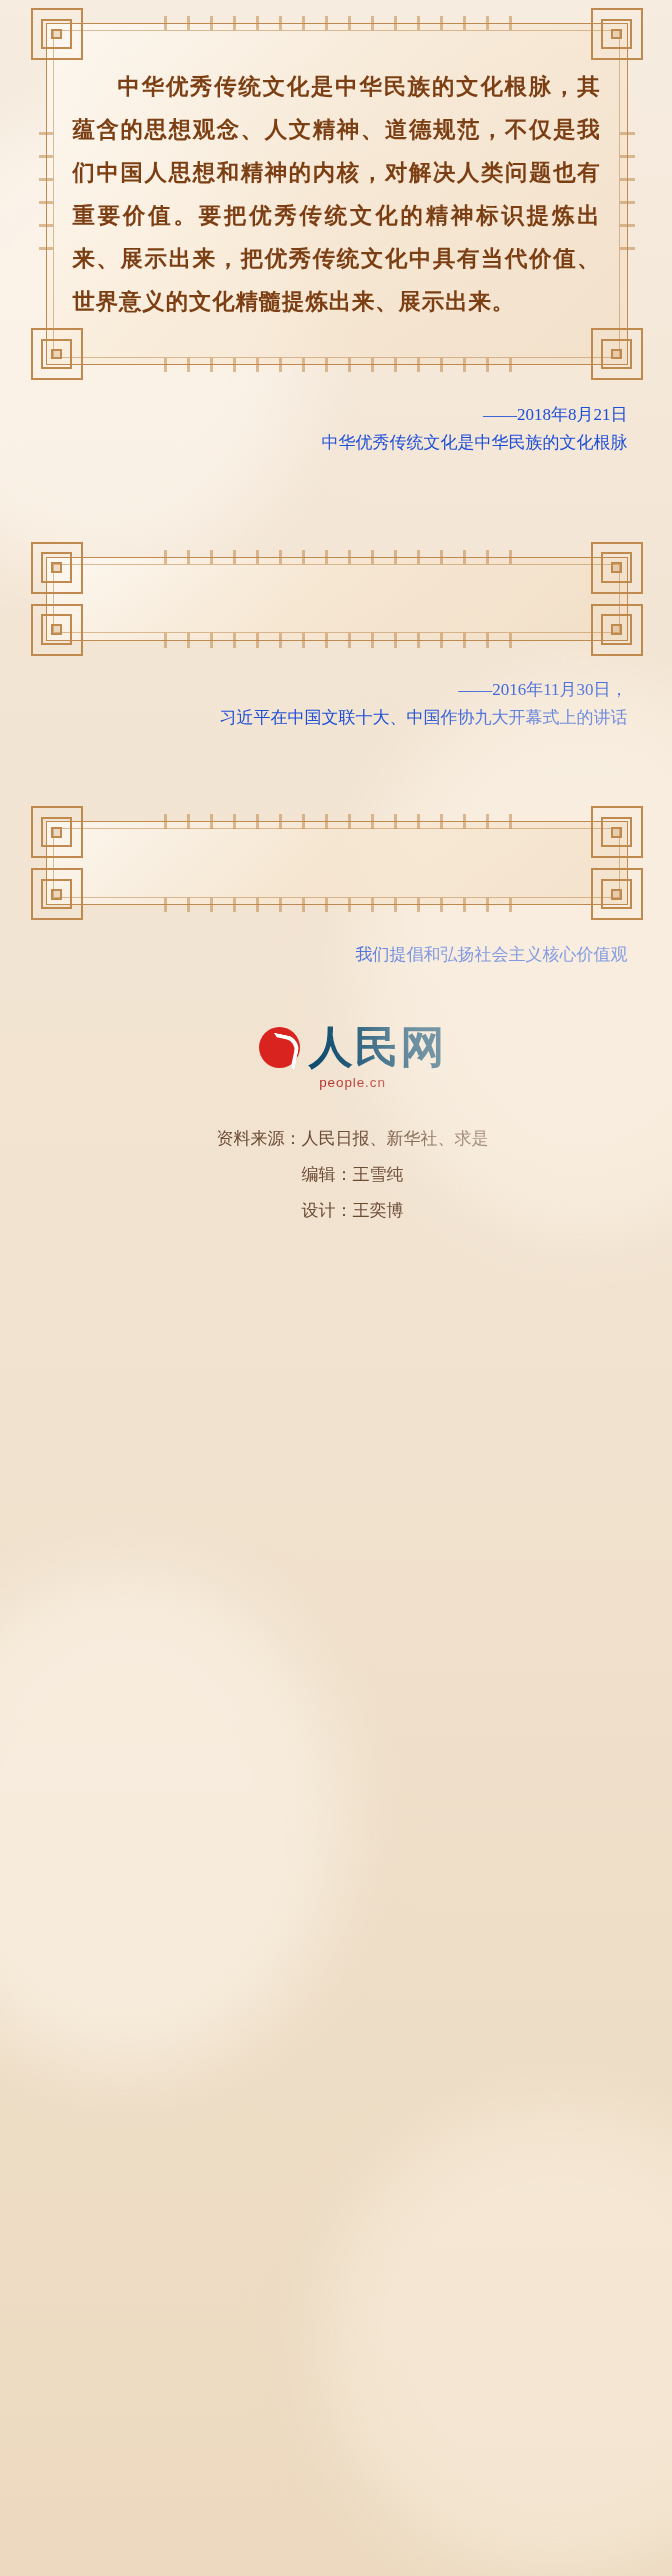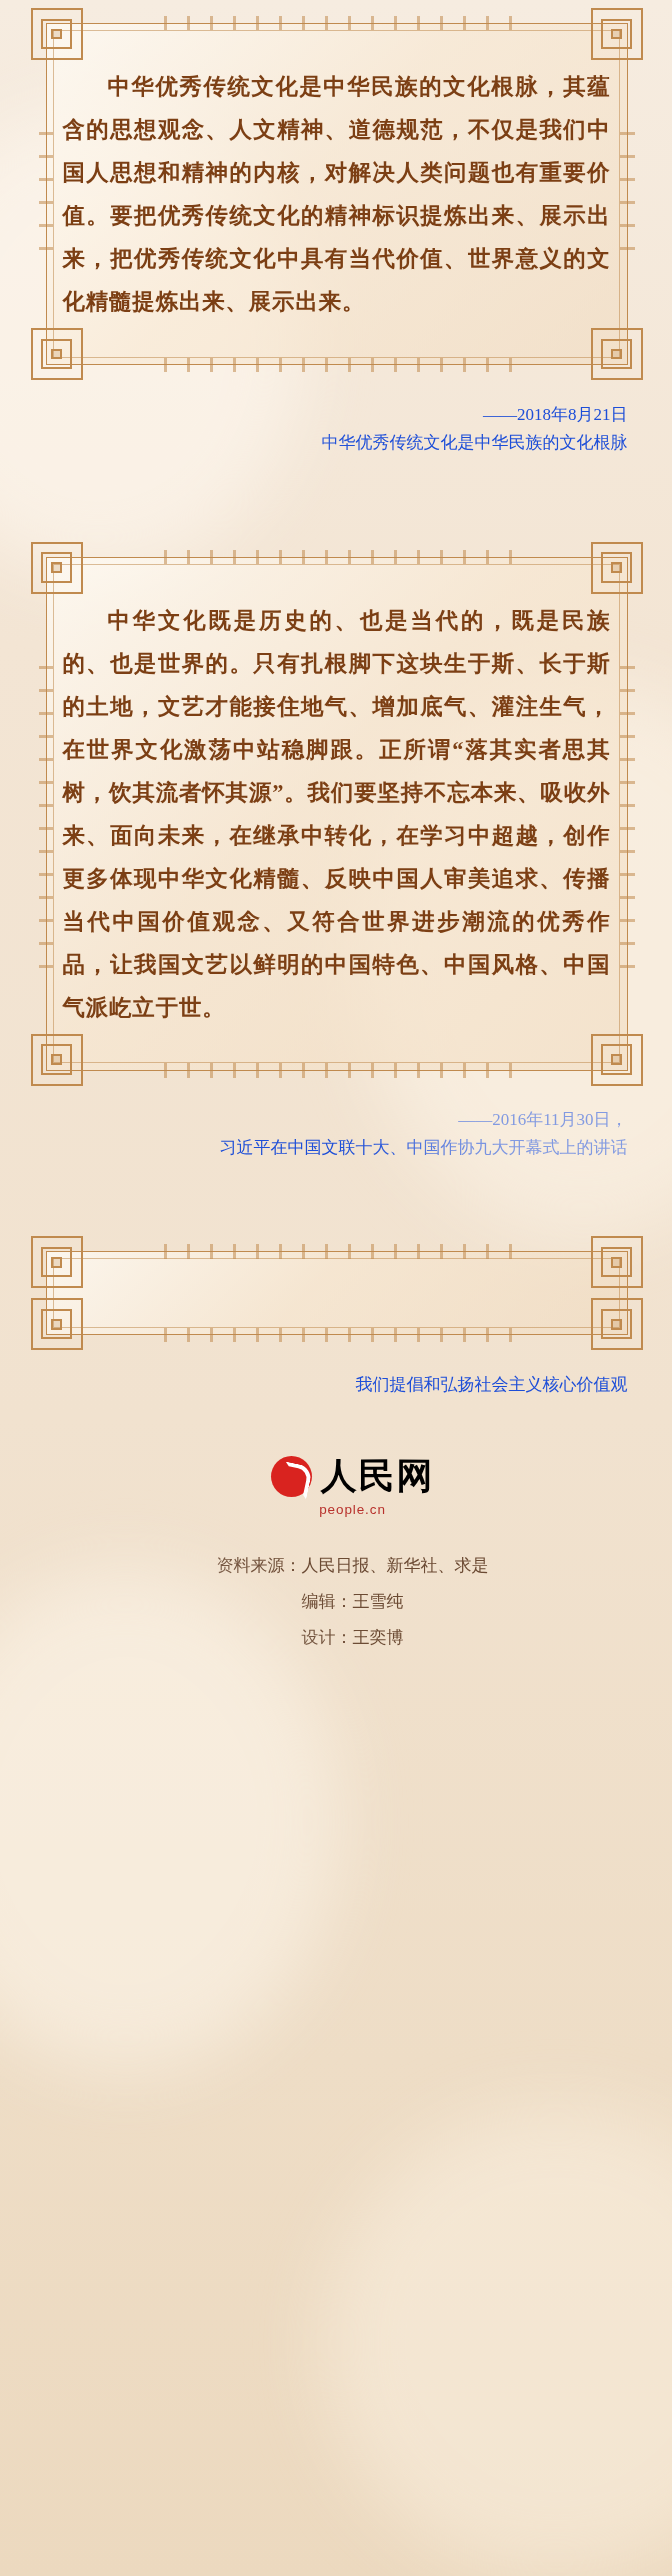--- a/index.html
+++ b/index.html
@@ -41,21 +41,21 @@
     width: 628px;
     box-sizing: border-box;
     padding: 23px;
   }
   .frame {
     position: relative;
     box-sizing: border-box;
     border: 1.8px solid #c08a4e;
     background:
       linear-gradient(135deg, rgba(255,252,246,0.75) 0%, rgba(248,232,210,0.6) 45%, rgba(240,218,190,0.55) 100%);
-    padding: 41px 16px;
+    padding: 41px 26px;
   }
   .frame::before {
     content: "";
     position: absolute;
     left: 6.3px; right: 6.3px; top: 6.3px; bottom: 6.3px;
     border: 0.9px solid rgba(192,138,78,0.55);
     pointer-events: none;
   }
   
   .corner {
@@ -152,23 +152,23 @@
     position: absolute;
     left: 10.8px; top: 8px;
     width: 20px; height: 25px;
     border: 4.5px solid #fff;
     border-left-color: transparent;
     border-bottom-color: transparent;
     border-radius: 0 14.4px 0 0;
     transform: rotate(12deg);
   }
   .logo-word {
-    font-size: 36px;
+    font-size: 44px;
     font-weight: bold;
-    color: #000000;
+    color: #0c4a6e;
     letter-spacing: 1.8px;
     line-height: 1;
   }
   .logo-sub {
     margin-top: 5.4px;
     font-size: 13.5px;
     color: #b8312c;
     letter-spacing: 0.9px;
     font-family: "Liberation Sans", sans-serif;
   }
@@ -244,21 +244,20 @@
         </span>
       <span class="corner c-br">
           <i class="o"></i>
           <i class="m"></i>
           <i class="n"></i>
         </span>
       <span class="fret fret-top"></span>
       <span class="fret fret-bottom"></span>
       <span class="fret fret-left"></span>
       <span class="fret fret-right"></span>
-      <p class="quote-text">中华文化既是历史的、也是当代的，既是民族的、也是世界的。只有扎根脚下这块生于斯、长于斯的土地，文艺才能接住地气、增加底气、灌注生气，在世界文化激荡中站稳脚跟。正所谓“落其实者思其树，饮其流者怀其源”。我们要坚持不忘本来、吸收外来、面向未来，在继承中转化，在学习中超越，创作更多体现中华文化精髓、反映中国人审美追求、传播当代中国价值观念、又符合世界进步潮流的优秀作品，让我国文艺以鲜明的中国特色、中国风格、中国气派屹立于世。</p>
     </div>
   </div>
   <div class="attrib">
     <div class="line1">——2016年11月30日，</div>
     <div class="line2">习近平在中国文联十大、中国作协九大开幕式上的讲话</div>
   </div>
 
   <div class="gap-md"></div>
 
   <div class="card">

